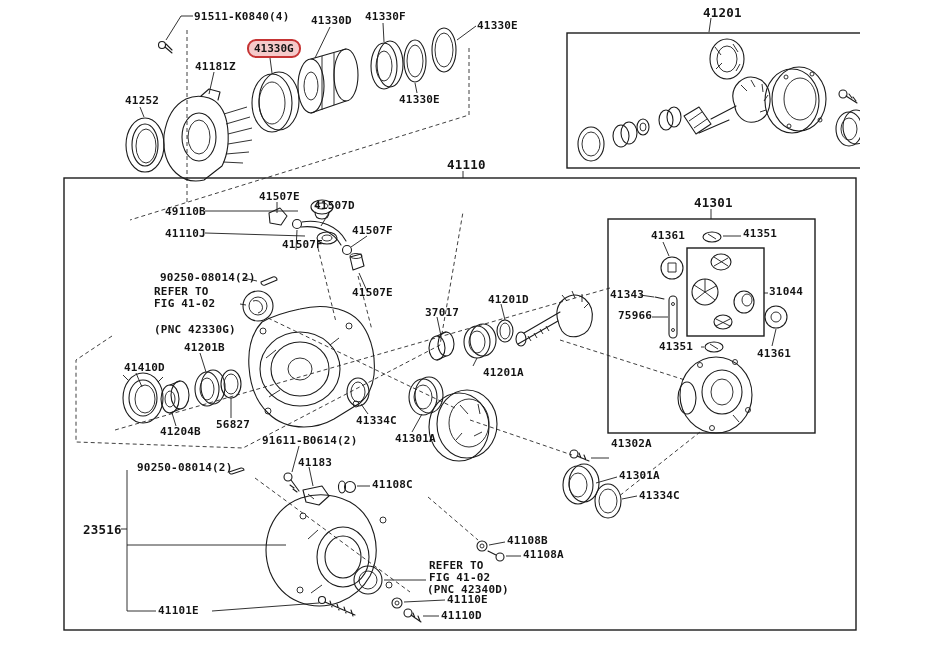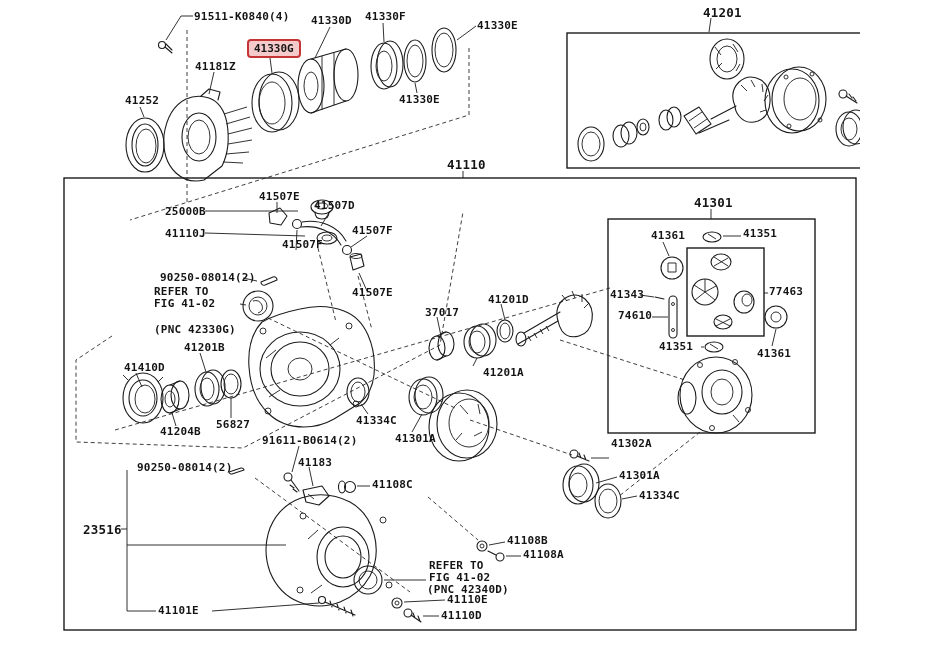--- a/index.html
+++ b/index.html
@@ -3,21 +3,21 @@
 <meta charset="utf-8">
 <style>
   html,body{margin:0;padding:0;background:#fff;}
   #stage{position:relative;width:860px;height:647px;background:#ffffff;overflow:hidden;
          font-family:"DejaVu Sans Mono",monospace;}
   #art{position:absolute;left:0;top:0;}
   .lbl{position:absolute;font:bold 11px "DejaVu Sans Mono",monospace;color:#141414;
        white-space:nowrap;line-height:12px;letter-spacing:0.2px;}
   .lg{font-size:12.5px;line-height:13px;}
   .hl{position:absolute;left:247px;top:39px;border:2px solid #c53434;background:#f5caca;
-      border-radius:4px;padding:1px 5px;font:bold 11px "DejaVu Sans Mono",monospace;color:#141414;}
+      border-radius:9px;padding:1px 5px;font:bold 11px "DejaVu Sans Mono",monospace;color:#141414;}
   .fig{color:#9a9a9a;font-weight:bold;}
   .s{stroke:#1c1c1c;fill:none;stroke-width:1.1;stroke-linecap:round;stroke-linejoin:round;}
   .bx{stroke:#1c1c1c;fill:none;stroke-width:1.4;}
   .thin{stroke:#1c1c1c;fill:none;stroke-width:0.9;}
   .d{stroke:#2a2a2a;fill:none;stroke-width:0.9;stroke-dasharray:4 3;}
 </style>
 </head>
 <body>
 
 <div id="stage">
@@ -366,21 +366,21 @@
   <div class="lbl" style="left:194px;top:11px">91511-K0840(4)</div>
   <div class="hl">41330G</div>
   <div class="lbl" style="left:195px;top:61px">41181Z</div>
   <div class="lbl" style="left:125px;top:95px">41252</div>
   <div class="lbl" style="left:311px;top:15px">41330D</div>
   <div class="lbl" style="left:365px;top:11px">41330F</div>
   <div class="lbl" style="left:477px;top:20px">41330E</div>
   <div class="lbl" style="left:399px;top:94px">41330E</div>
   <div class="lbl lg" style="left:703px;top:6px">41201</div>
   <div class="lbl lg" style="left:447px;top:158px">41110</div>
-  <div class="lbl" style="left:165px;top:206px">25000B</div>
+  <div class="lbl" style="left:165px;top:206px">49110B</div>
   <div class="lbl" style="left:165px;top:228px">41110J</div>
   <div class="lbl" style="left:259px;top:191px">41507E</div>
   <div class="lbl" style="left:314px;top:200px">41507D</div>
   <div class="lbl" style="left:352px;top:225px">41507F</div>
   <div class="lbl" style="left:282px;top:239px">41507F</div>
   <div class="lbl" style="left:352px;top:287px">41507E</div>
   <div class="lbl" style="left:160px;top:272px">90250-08014(2)</div>
   <div class="lbl" style="left:154px;top:286px">REFER TO</div>
   <div class="lbl" style="left:154px;top:298px">FIG 41-02</div>
   <div class="lbl" style="left:154px;top:324px">(PNC 42330G)</div>
@@ -403,21 +403,21 @@
   <div class="lbl" style="left:429px;top:572px">FIG 41-02</div>
   <div class="lbl" style="left:427px;top:584px">(PNC 42340D)</div>
   <div class="lbl" style="left:447px;top:594px">41110E</div>
   <div class="lbl" style="left:441px;top:610px">41110D</div>
   <div class="lbl" style="left:507px;top:535px">41108B</div>
   <div class="lbl" style="left:523px;top:549px">41108A</div>
   <div class="lbl lg" style="left:694px;top:196px">41301</div>
   <div class="lbl" style="left:651px;top:230px">41361</div>
   <div class="lbl" style="left:743px;top:228px">41351</div>
   <div class="lbl" style="left:610px;top:289px">41343</div>
-  <div class="lbl" style="left:618px;top:310px">74610</div>
-  <div class="lbl" style="left:769px;top:286px">77463</div>
+  <div class="lbl" style="left:618px;top:310px">75966</div>
+  <div class="lbl" style="left:769px;top:286px">31044</div>
   <div class="lbl" style="left:659px;top:341px">41351</div>
   <div class="lbl" style="left:757px;top:348px">41361</div>
   <div class="lbl" style="left:611px;top:438px">41302A</div>
   <div class="lbl" style="left:619px;top:470px">41301A</div>
   <div class="lbl" style="left:639px;top:490px">41334C</div>
   <div class="lbl fig" style="left:882px;top:625px">412725B</div>
 </div>
 
 </body></html>

